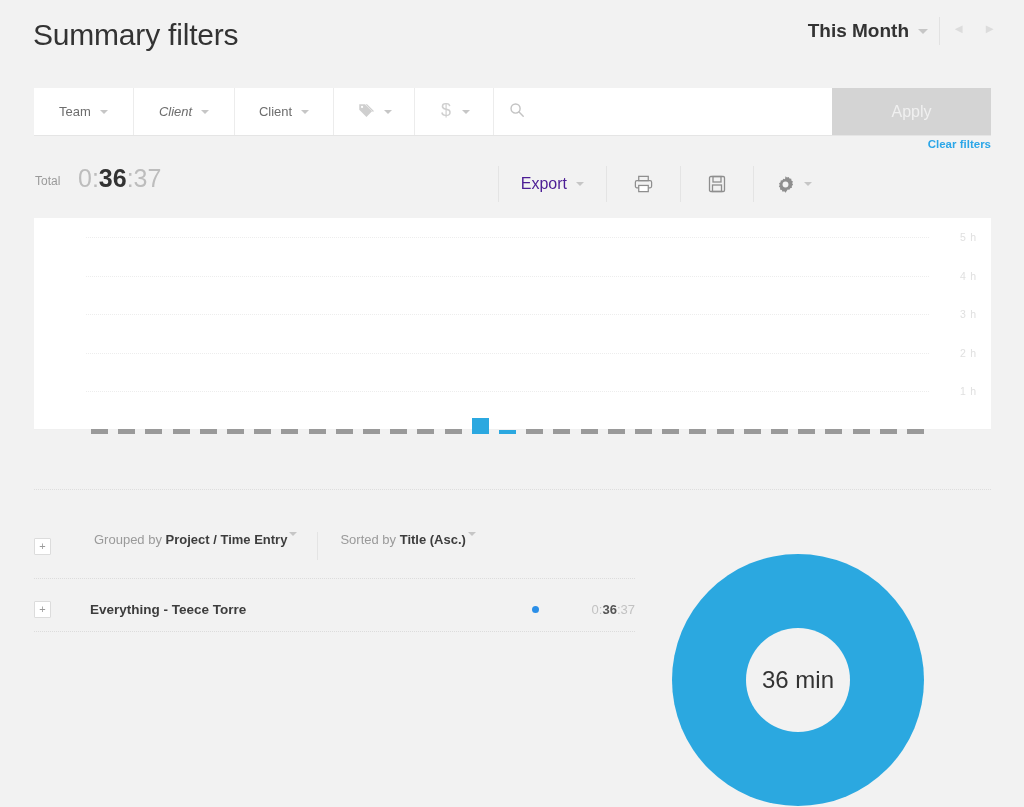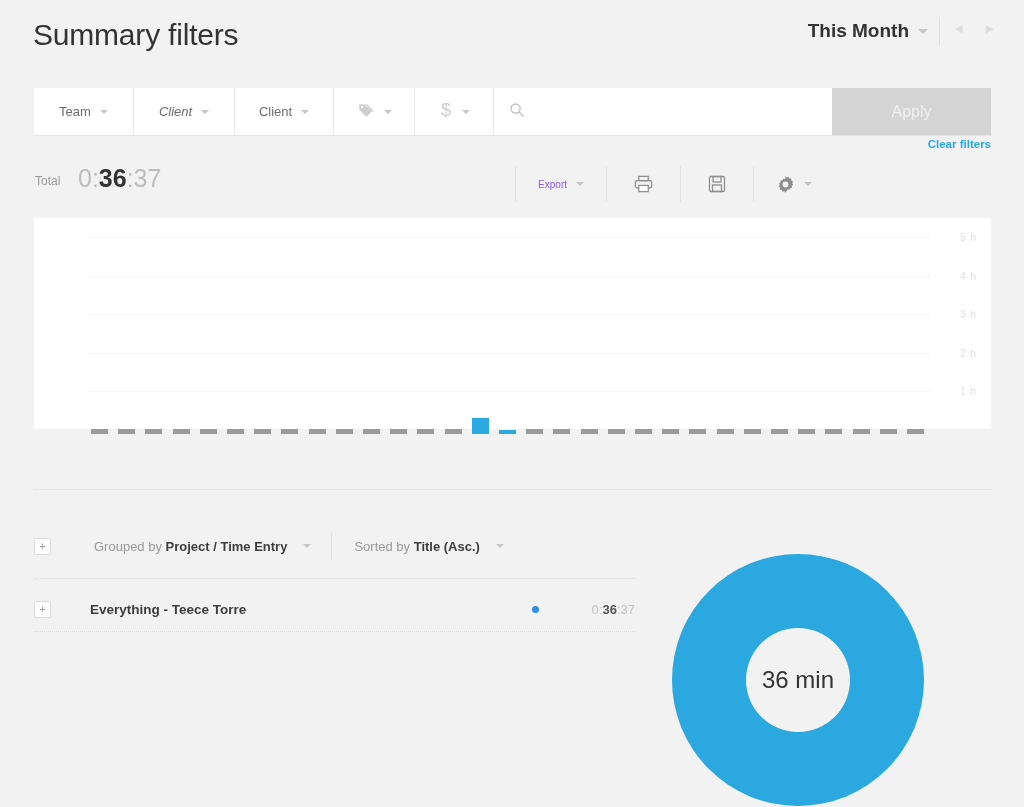--- a/index.html
+++ b/index.html
@@ -186,22 +186,22 @@
     align-items: stretch;
     height: 36px;
   }
   .tool {
     display: flex;
     align-items: center;
     justify-content: center;
     gap: 9px;
     padding: 0 22px;
     border-left: 1px solid #e4e4e4;
-    font-size: 10px;
-    color: #8b5cf6;
+    font-size: 16px;
+    color: #4c1d95;
     cursor: pointer;
   }
   .tool.icon-only { padding: 0 26px; }
   .tool svg { display: block; }
 
   
   .chart-panel {
     position: absolute;
     left: 34px; top: 218px;
     width: 957px;
@@ -271,22 +271,21 @@
     align-items: center;
     justify-content: center;
     font-size: 11px;
     color: #9a9a9a;
     line-height: 1;
     cursor: pointer;
     border-radius: 1px;
   }
   .group-sel {
     display: flex;
-    align-items: center;
-    gap: 16px;
+    gap: 2px;
     font-size: 13px;
     color: #9a9a9a;
     cursor: pointer;
     padding: 0 20px;
     height: 28px;
   }
   .group-sel b { color: #3d3d3d; font-weight: bold; }
   .group-sel.grouped { margin-left: 23px; border-right: 1px solid #e4e4e4; }
   .group-sel.sorted { padding-left: 22px; }
 

